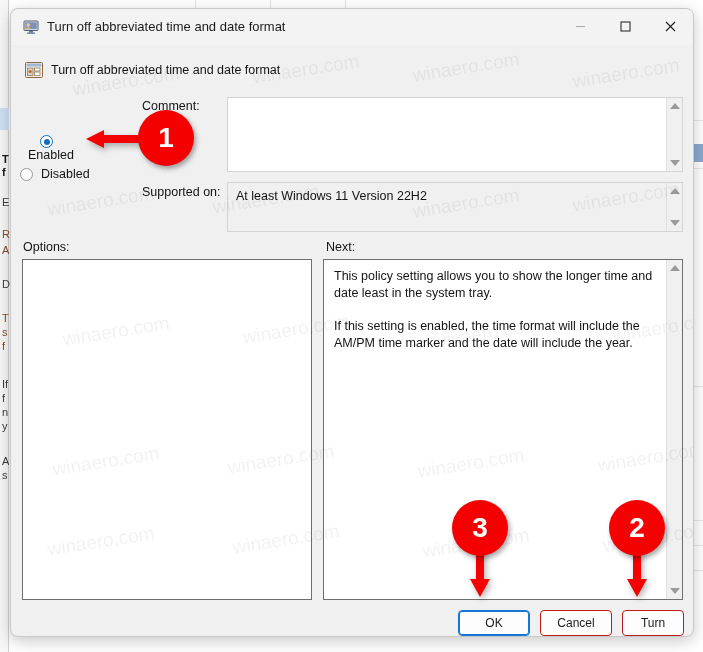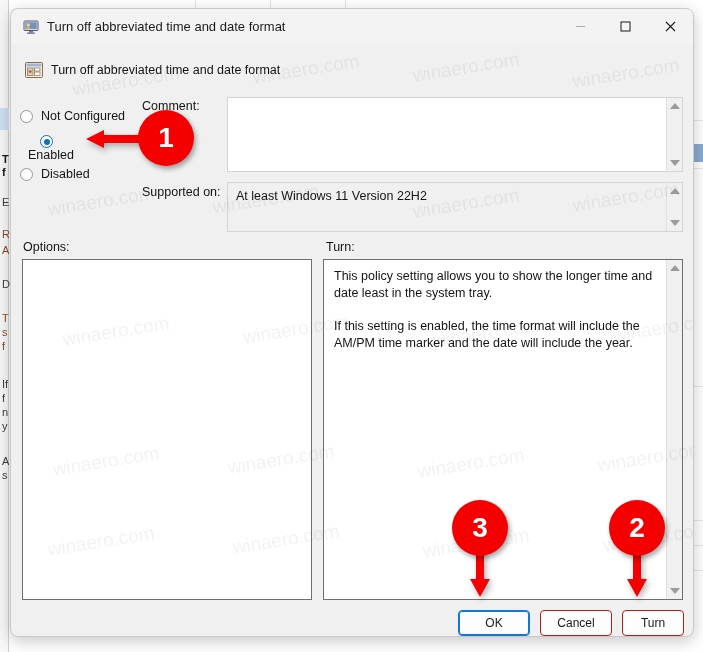--- a/index.html
+++ b/index.html
@@ -309,37 +309,33 @@
       <rect x="2.5" y="7" width="5.5" height="7.5" fill="#d8d2c6" stroke="#8a6a46" stroke-width="0.7"></rect>
       <rect x="9.5" y="7" width="5.5" height="3" fill="#ffffff" stroke="#8a6a46" stroke-width="0.7"></rect>
       <rect x="9.5" y="11" width="5.5" height="3.5" fill="#ffffff" stroke="#8a6a46" stroke-width="0.7"></rect>
       <circle cx="5.2" cy="10.5" r="1.6" fill="#c46a2a"></circle>
     </svg>
   </span>
   <span id="header-title">Turn off abbreviated time and date format</span>
   <div class="navbtn" id="btn-prev-setting">Previous Setting</div>
   <div class="navbtn" id="btn-next-setting">Next Setting</div>
 
-  <div class="radio-row" id="radio-notconfigured">
-    <span class="radio-circle"></span>
-    <span class="radio-label">Not Configured</span>
-  </div>
   <div class="radio-row" id="radio-enabled">
     <span class="radio-circle checked"></span>
     <span class="radio-label">Enabled</span>
   </div>
   <div class="radio-row" id="radio-disabled">
     <span class="radio-circle"></span>
     <span class="radio-label">Disabled</span>
   </div>
 
   <span class="field-label" id="label-comment">Comment:</span>
   <span class="field-label" id="label-supported">Supported on:</span>
   <span class="field-label" id="label-options">Options:</span>
-  <span class="field-label" id="label-help">Turn:</span>
+  <span class="field-label" id="label-help">Next:</span>
 
   <div id="comment-box">
     <span style="position:absolute;left:6px;top:4px;font-size:12.5px;color:#141414;"></span>
   </div>
   <div class="sb bordered" id="sb-comment">
     <span class="sb-arrow up"></span>
     <span class="sb-arrow down"></span>
   </div>
 
   <div id="supported-box">

